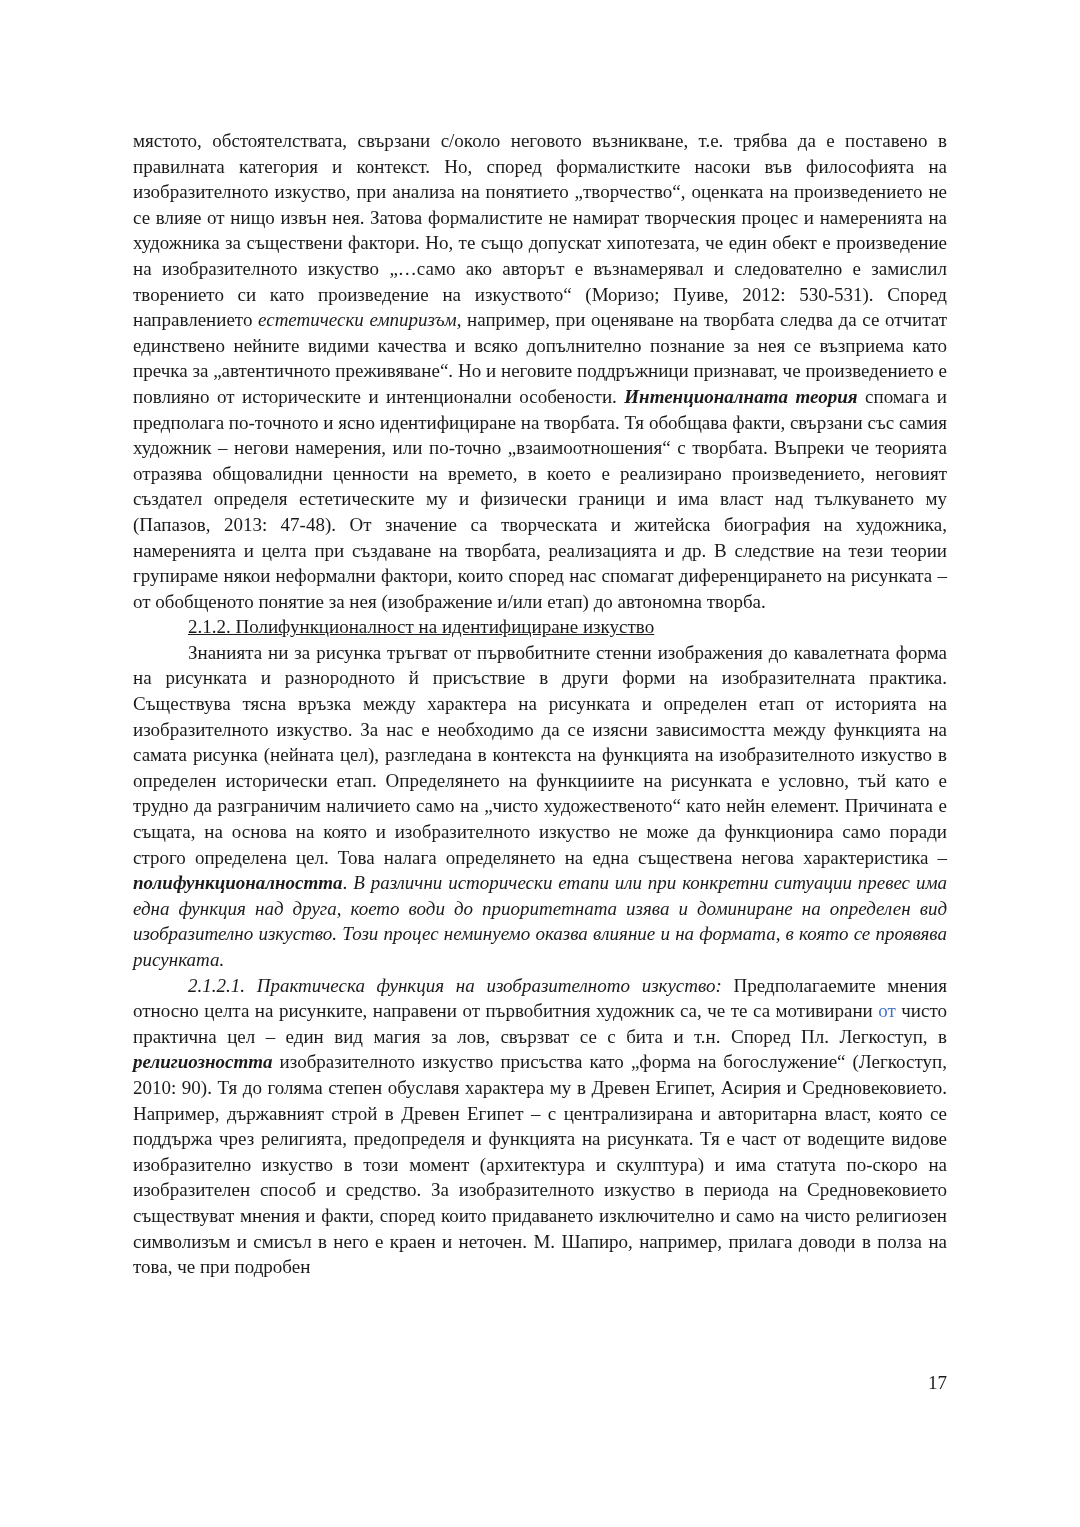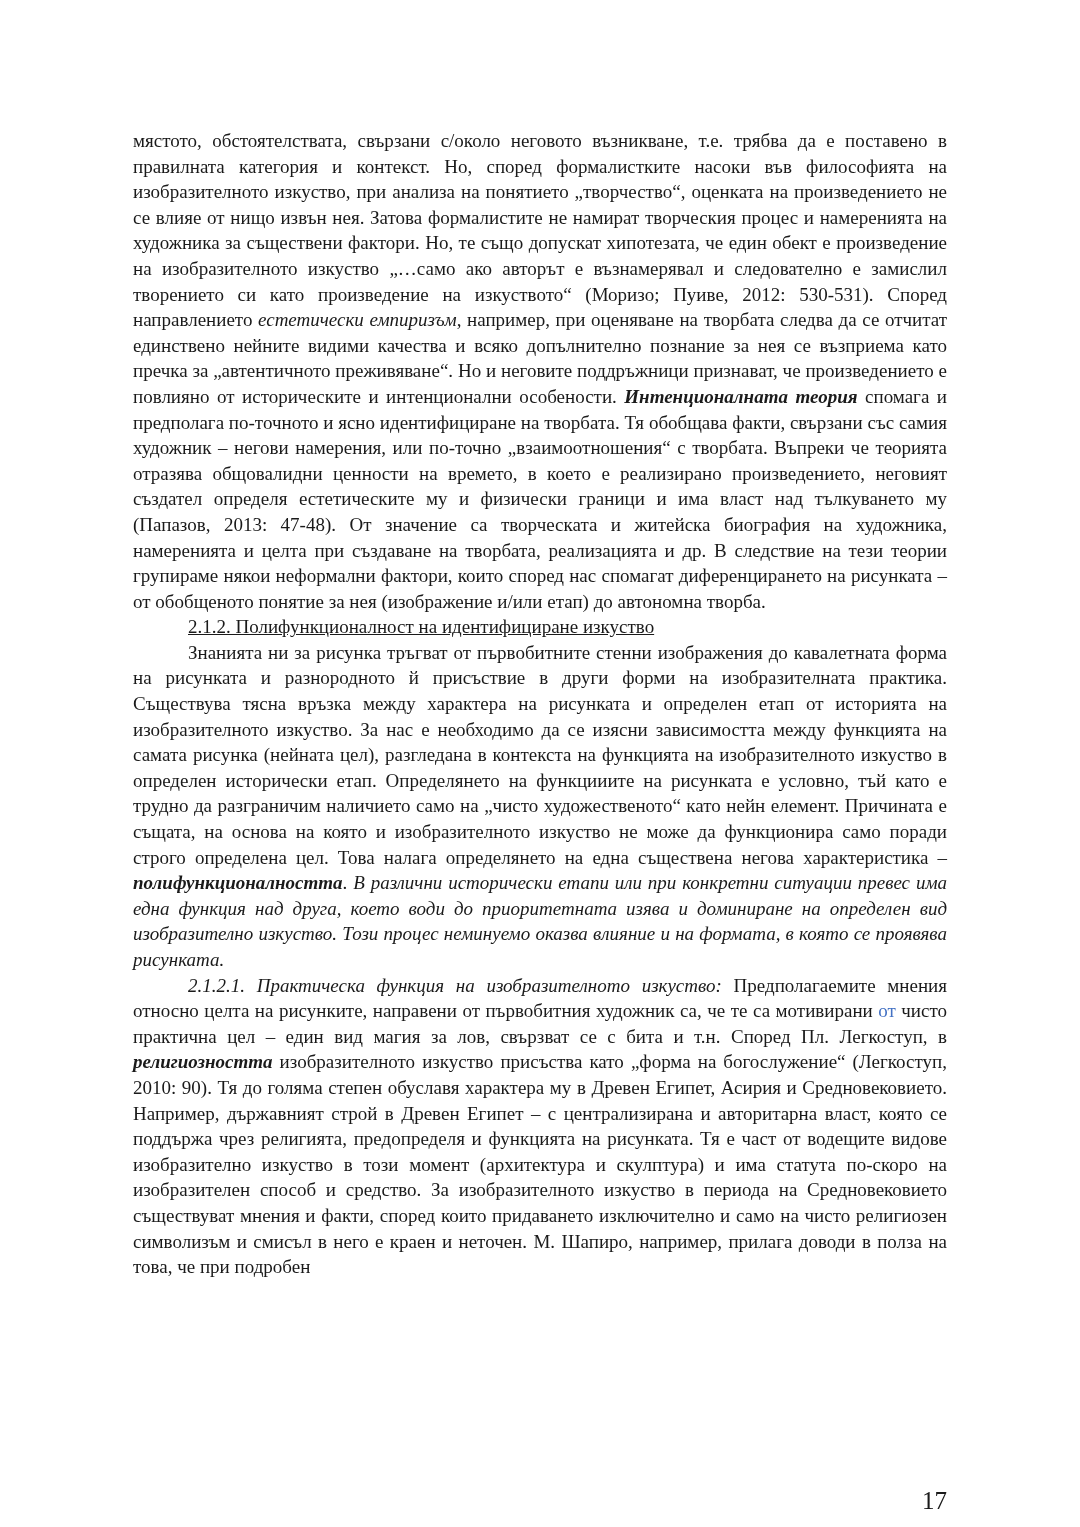--- a/index.html
+++ b/index.html
@@ -37,23 +37,23 @@
   }
   .run-bold-italic {
     font-style: italic;
     font-weight: bold;
   }
   .run-underline {
     text-decoration: underline;
   }
   .page-number {
     position: absolute;
-    top: 1488px;
+    top: 1370px;
     right: 133px;
-    font-size: 25px;
+    font-size: 19px;
     line-height: 25px;
   }
 </style>
 </head>
 <body>
 
 <div class="page">
   <div class="text-body">
       <p class=""><span>мястото, обстоятелствата, свързани с/около неговото възникване, т.е. трябва да е поставено в правилната категория и контекст. Но, според формалистките насоки във философията на изобразителното изкуство, при анализа на понятието „творчество“, оценката на произведението не се влияе от нищо извън нея. Затова формалистите не намират творческия процес и намеренията на художника за съществени фактори. Но, те също допускат хипотезата, че един обект е произведение на изобразителното изкуство „…само ако авторът е възнамерявал и следователно е замислил творението си като произведение на изкуството“ (Моризо; Пуиве, 2012: 530-531). Според направлението </span><span class="run-italic">естетически емпиризъм</span><span>, например, при оценяване на творбата следва да се отчитат единствено нейните видими качества и всяко допълнително познание за нея се възприема като пречка за „автентичното преживяване“. Но и неговите поддръжници признават, че произведението е повлияно от историческите и интенционални особености. </span><span class="run-bold-italic">Интенционалната теория</span><span> спомага и предполага по-точното и ясно идентифициране на творбата. Тя обобщава факти, свързани със самия художник – негови намерения, или по-точно „взаимоотношения“ с творбата. Въпреки че теорията отразява общовалидни ценности на времето, в което е реализирано произведението, неговият създател определя естетическите му и физически граници и има власт над тълкуването му (Папазов, 2013: 47-48). От значение са творческата и житейска биография на художника, намеренията и целта при създаване на творбата, реализацията и др. В следствие на тези теории групираме някои неформални фактори, които според нас спомагат диференцирането на рисунката – от обобщеното понятие за нея (изображение и/или етап) до автономна творба.</span></p>
       <p class="indent"><span class="run-underline">2.1.2. Полифункционалност на идентифициране изкуство</span></p>

